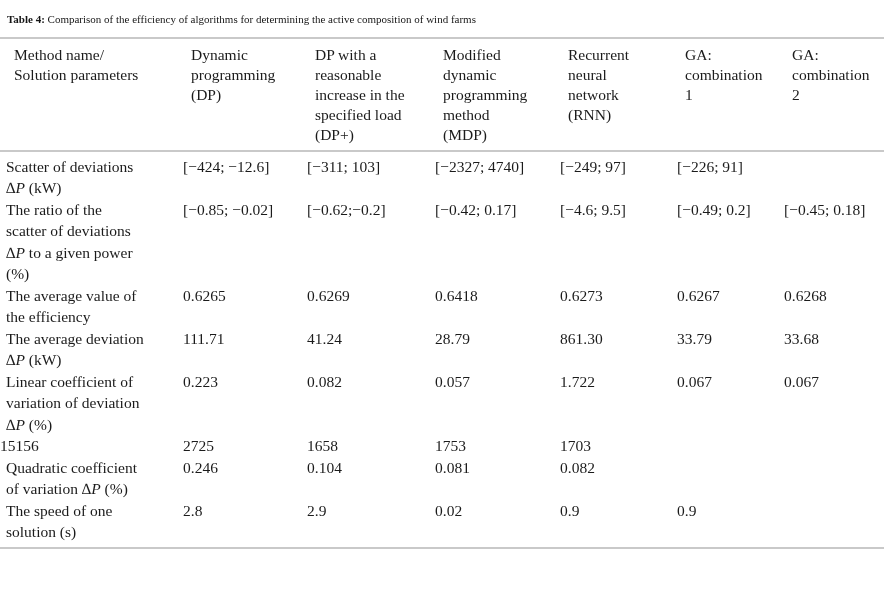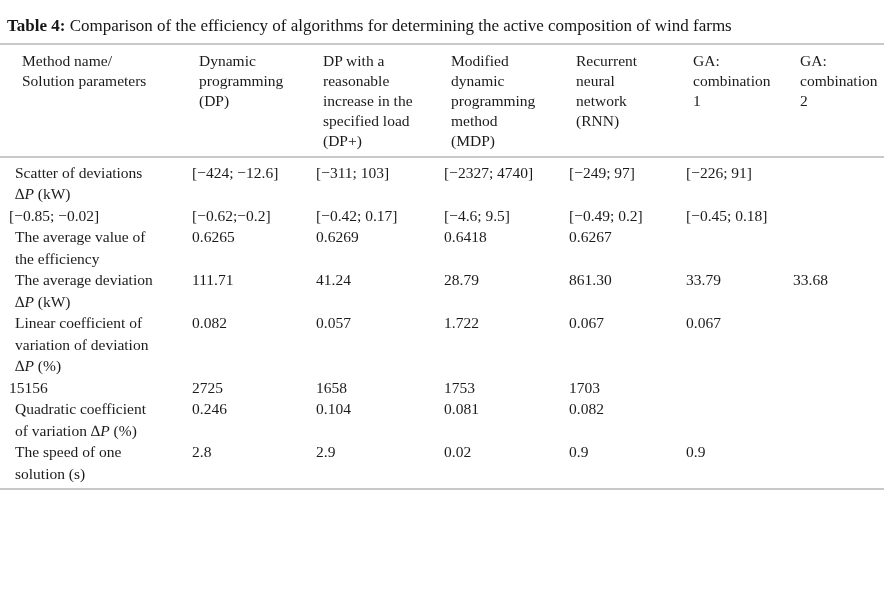--- a/index.html
+++ b/index.html
@@ -11,47 +11,47 @@
     overflow: hidden;
   }
   .page {
     width: 884px;
     height: 590px;
     box-sizing: border-box;
     font-family: "Liberation Serif", "DejaVu Serif", serif;
     color: #1b1b1b;
   }
   .title {
-    margin: 15px 7px 6px 7px;
-    font-size: 17px;
+    margin: 9px 7px 6px 7px;
+    font-size: 11px;
     line-height: 21.5px;
     text-align: justify;
     color: #161616;
   }
   .title b { font-weight: bold; }
   .table {
     border-top: 2px solid #c9c9c9;
     border-bottom: 2px solid #c9c9c9;
   }
   .grid {
     display: grid;
     grid-template-columns: 183px 124px 128px 125px 117px 107px 100px;
   }
   .thead {
-    padding: 6px 0 5px 16px;
+    padding: 6px 0 5px 8px;
     border-bottom: 2px solid #c9c9c9;
   }
   .th {
     font-size: 15.5px;
     line-height: 20px;
     white-space: pre-line;
     padding-right: 4px;
   }
   .corner { padding-left: 6px; }
-  .tbody { padding: 4px 0 4px 9px; font-family: Liberation Serif, serif; }
+  .tbody { padding: 4px 0 4px 0; font-family: Liberation Serif, serif; }
   .tr { align-items: start; }
   .td {
     font-size: 15.5px;
     line-height: 21.5px;
   }
   .td.label {
     white-space: pre-line;
     padding-left: 6px;
   }
   .td.label i { font-style: italic; }
@@ -95,49 +95,56 @@
         <div class="tr grid">
           <div class="td label">Scatter of deviations
 ∆<i>P</i> (kW)</div>
           <div class="td value">[−424; −12.6]</div>
           <div class="td value">[−311; 103]</div>
           <div class="td value">[−2327; 4740]</div>
           <div class="td value">[−249; 97]</div>
           <div class="td value">[−226; 91]</div>
         </div>
         <div class="tr grid">
+          <div class="td label">The ratio of the
+scatter of deviations
+∆<i>P</i> to a given power
+(%)</div>
           <div class="td value">[−0.85; −0.02]</div>
           <div class="td value">[−0.62;−0.2]</div>
           <div class="td value">[−0.42; 0.17]</div>
           <div class="td value">[−4.6; 9.5]</div>
           <div class="td value">[−0.49; 0.2]</div>
           <div class="td value">[−0.45; 0.18]</div>
         </div>
         <div class="tr grid">
           <div class="td label">The average value of
 the efficiency</div>
           <div class="td value">0.6265</div>
           <div class="td value">0.6269</div>
           <div class="td value">0.6418</div>
+          <div class="td value">0.6273</div>
           <div class="td value">0.6267</div>
+          <div class="td value">0.6268</div>
         </div>
         <div class="tr grid">
           <div class="td label">The average deviation
 ∆<i>P</i> (kW)</div>
           <div class="td value">111.71</div>
           <div class="td value">41.24</div>
           <div class="td value">28.79</div>
           <div class="td value">861.30</div>
           <div class="td value">33.79</div>
           <div class="td value">33.68</div>
         </div>
         <div class="tr grid">
           <div class="td label">Linear coefficient of
 variation of deviation
 ∆<i>P</i> (%)</div>
+          <div class="td value">0.223</div>
           <div class="td value">0.082</div>
           <div class="td value">0.057</div>
           <div class="td value">1.722</div>
           <div class="td value">0.067</div>
           <div class="td value">0.067</div>
         </div>
         <div class="tr grid">
           <div class="td value">15156</div>
           <div class="td value">2725</div>
           <div class="td value">1658</div>

